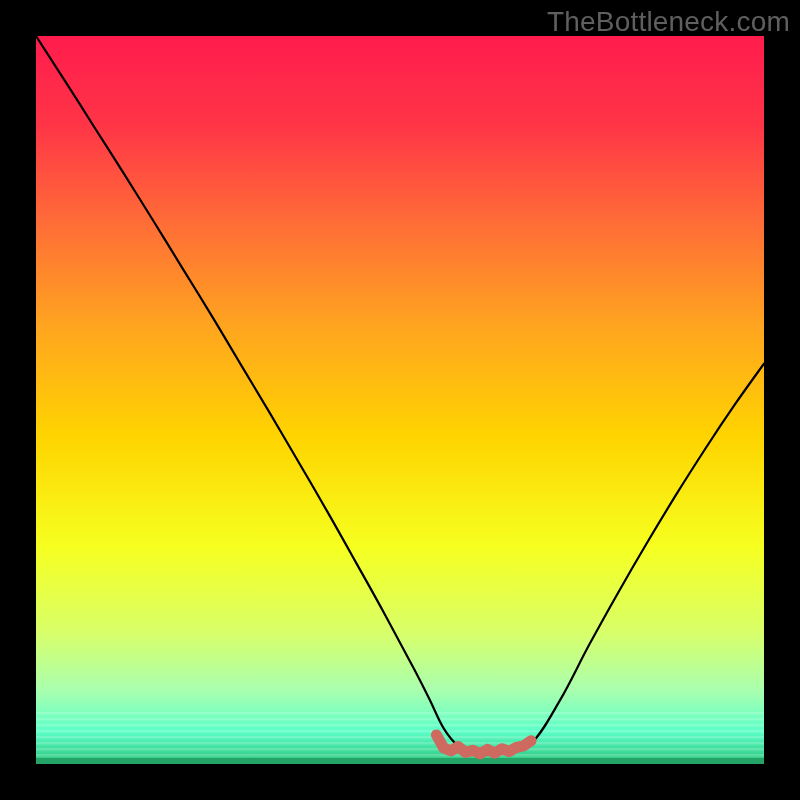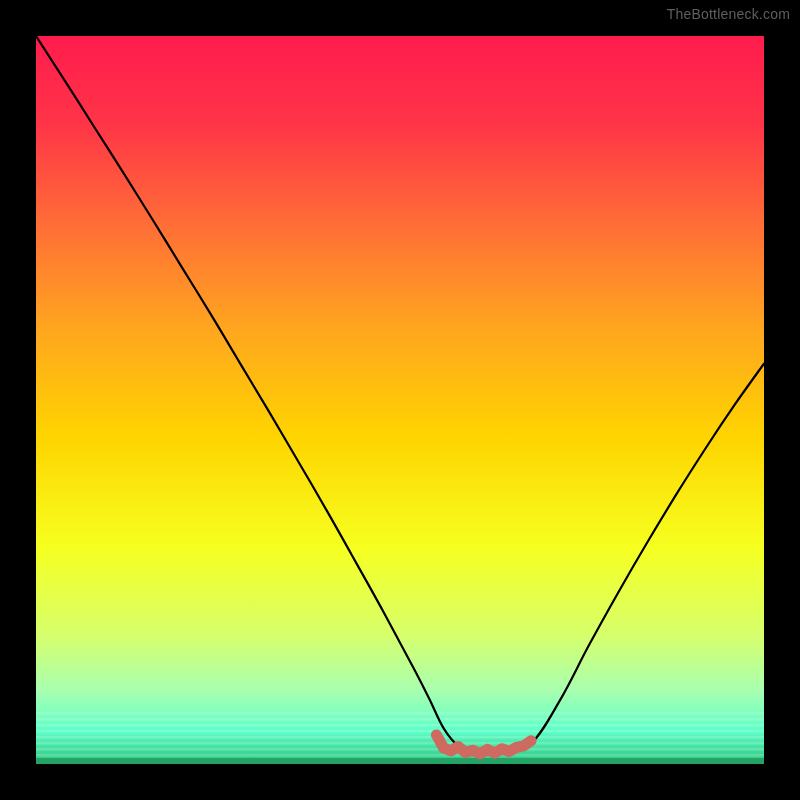--- a/index.html
+++ b/index.html
@@ -23,21 +23,21 @@
     top: 36px;
     width: 728px;
     height: 728px;
     overflow: hidden;
   }
   .watermark {
     position: absolute;
     top: 6px;
     right: 10px;
     color: #5f5f5f;
-    font-size: 14px;
+    font-size: 28px;
     font-weight: 500;
     letter-spacing: 0.2px;
     user-select: none;
     margin-left: 45px;
   }
   svg { display: block; }
 </style>
 </head>
 <body>
 

